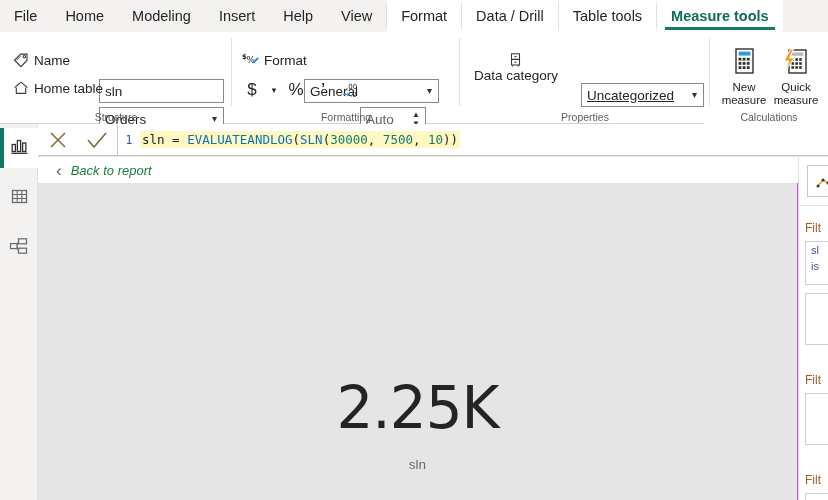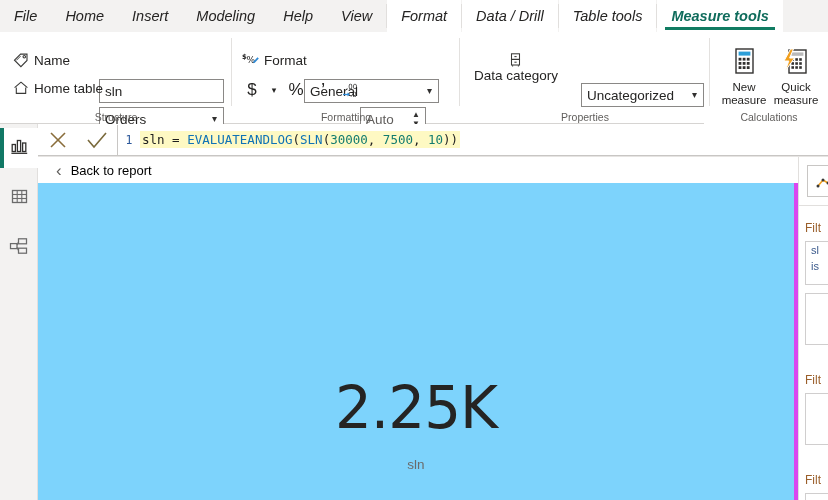--- a/index.html
+++ b/index.html
@@ -18,21 +18,20 @@
     position: absolute; left:0; top:0; width:828px; height:32px;
     background:#f3f2f1;
     display:flex; align-items:stretch;
   }
   .tab {
     display:flex; align-items:center; justify-content:center;
     padding: 0 14px;
     font-size: 14.5px; color:#252423;
     cursor: default; position:relative;
     white-space: nowrap;
-    font-style: italic;
   }
   .tab.plain { color:#252423; }
   .tab.group-start { background:#ffffff; }
   .tab.active {
     background:#ffffff; color:#0f6c5c; font-weight:600;
   }
   .tab.active .underline {
     position:absolute; left:8px; right:8px; bottom:2px; height:3px;
     background:#107c62;
   }
@@ -142,26 +141,26 @@
   .c-fn { color:#0f72b5; }
   .c-num { color:#127b6e; }
   .c-par { color:#1f1f1f; }
 
   
   .backbar {
     position:absolute; left:38px; top:157px; width:760px; height:26px;
     display:flex; align-items:center; padding-left:18px;
   }
   .backchev { color:#605e5c; font-size:17px; line-height:1; margin-right:9px; }
-  .backtxt { font-size:13px; color:#000000; }
+  .backtxt { font-size:13px; color:#15803d;font-style:italic; }
 
   
   .canvas {
     position:absolute; left:38px; top:183px; right:30px; bottom:0;
-    background:#7dd3fc; border-right:4px solid #d946ef;padding-left:38px;
+    background:#e5e5e5; border-right:1px solid #d946ef;padding-left:38px;
   }
   .card {
     position:absolute; left:0; right:0; top:196px; text-align:center;
   }
   .card .bignum {
     font-size:58px; color:#252423; line-height:1;
     font-family:"DejaVu Sans", sans-serif; letter-spacing:-1px;
   }
   .card .caption { font-size:13.5px; color:#6b6b6b; margin-top:20px; }
 
@@ -190,24 +189,24 @@
 <div id="app">
 
   <div class="tabstrip">
     <div class="tab plain">
         <span>File</span>
       </div>
     <div class="tab plain">
         <span>Home</span>
       </div>
     <div class="tab plain">
+        <span>Modeling</span>
+      </div>
+    <div class="tab plain">
         <span>Insert</span>
-      </div>
-    <div class="tab plain">
-        <span>Modeling</span>
       </div>
     <div class="tab plain">
         <span>Help</span>
       </div>
     <div class="tab plain">
         <span>View</span>
       </div>
     <div class="sep"></div>
     <div class="tab group-start">
         <span>Format</span>
@@ -311,21 +310,21 @@
             <rect x="3.5" y="1.8" width="8" height="5.6" fill="none" stroke="#3a3a38" stroke-width="1.05"></rect>
             <rect x="3.5" y="7.4" width="8" height="5.6" fill="none" stroke="#3a3a38" stroke-width="1.05"></rect>
             <line x1="6.4" y1="4.6" x2="8.6" y2="4.6" stroke="#3a3a38" stroke-width="1.05"></line>
             <line x1="6.4" y1="10.2" x2="8.6" y2="10.2" stroke="#3a3a38" stroke-width="1.05"></line>
             <line x1="4.6" y1="13.2" x2="4.6" y2="14.6" stroke="#3a3a38" stroke-width="1.05"></line>
             <line x1="10.4" y1="13.2" x2="10.4" y2="14.6" stroke="#3a3a38" stroke-width="1.05"></line>
           </svg>
         </span>
         <span class="field-lbl">Data category</span>
       </div>
-      <div class="combo" style="position:absolute; left:121px; top:51px; width:123px;">
+      <div class="combo" style="position:absolute; left:121px; top:51px; width:123px;text-decoration:underline;">
         <span>Uncategorized</span>
         <span class="chev">▾</span>
       </div>
       <div class="glabel">Properties</div>
       <div class="vdiv"></div>
     </div>
 
     <div class="rgroup" id="g-calc">
       <div class="calcbtn" style="left:8px;">
         <span class="bigico">

